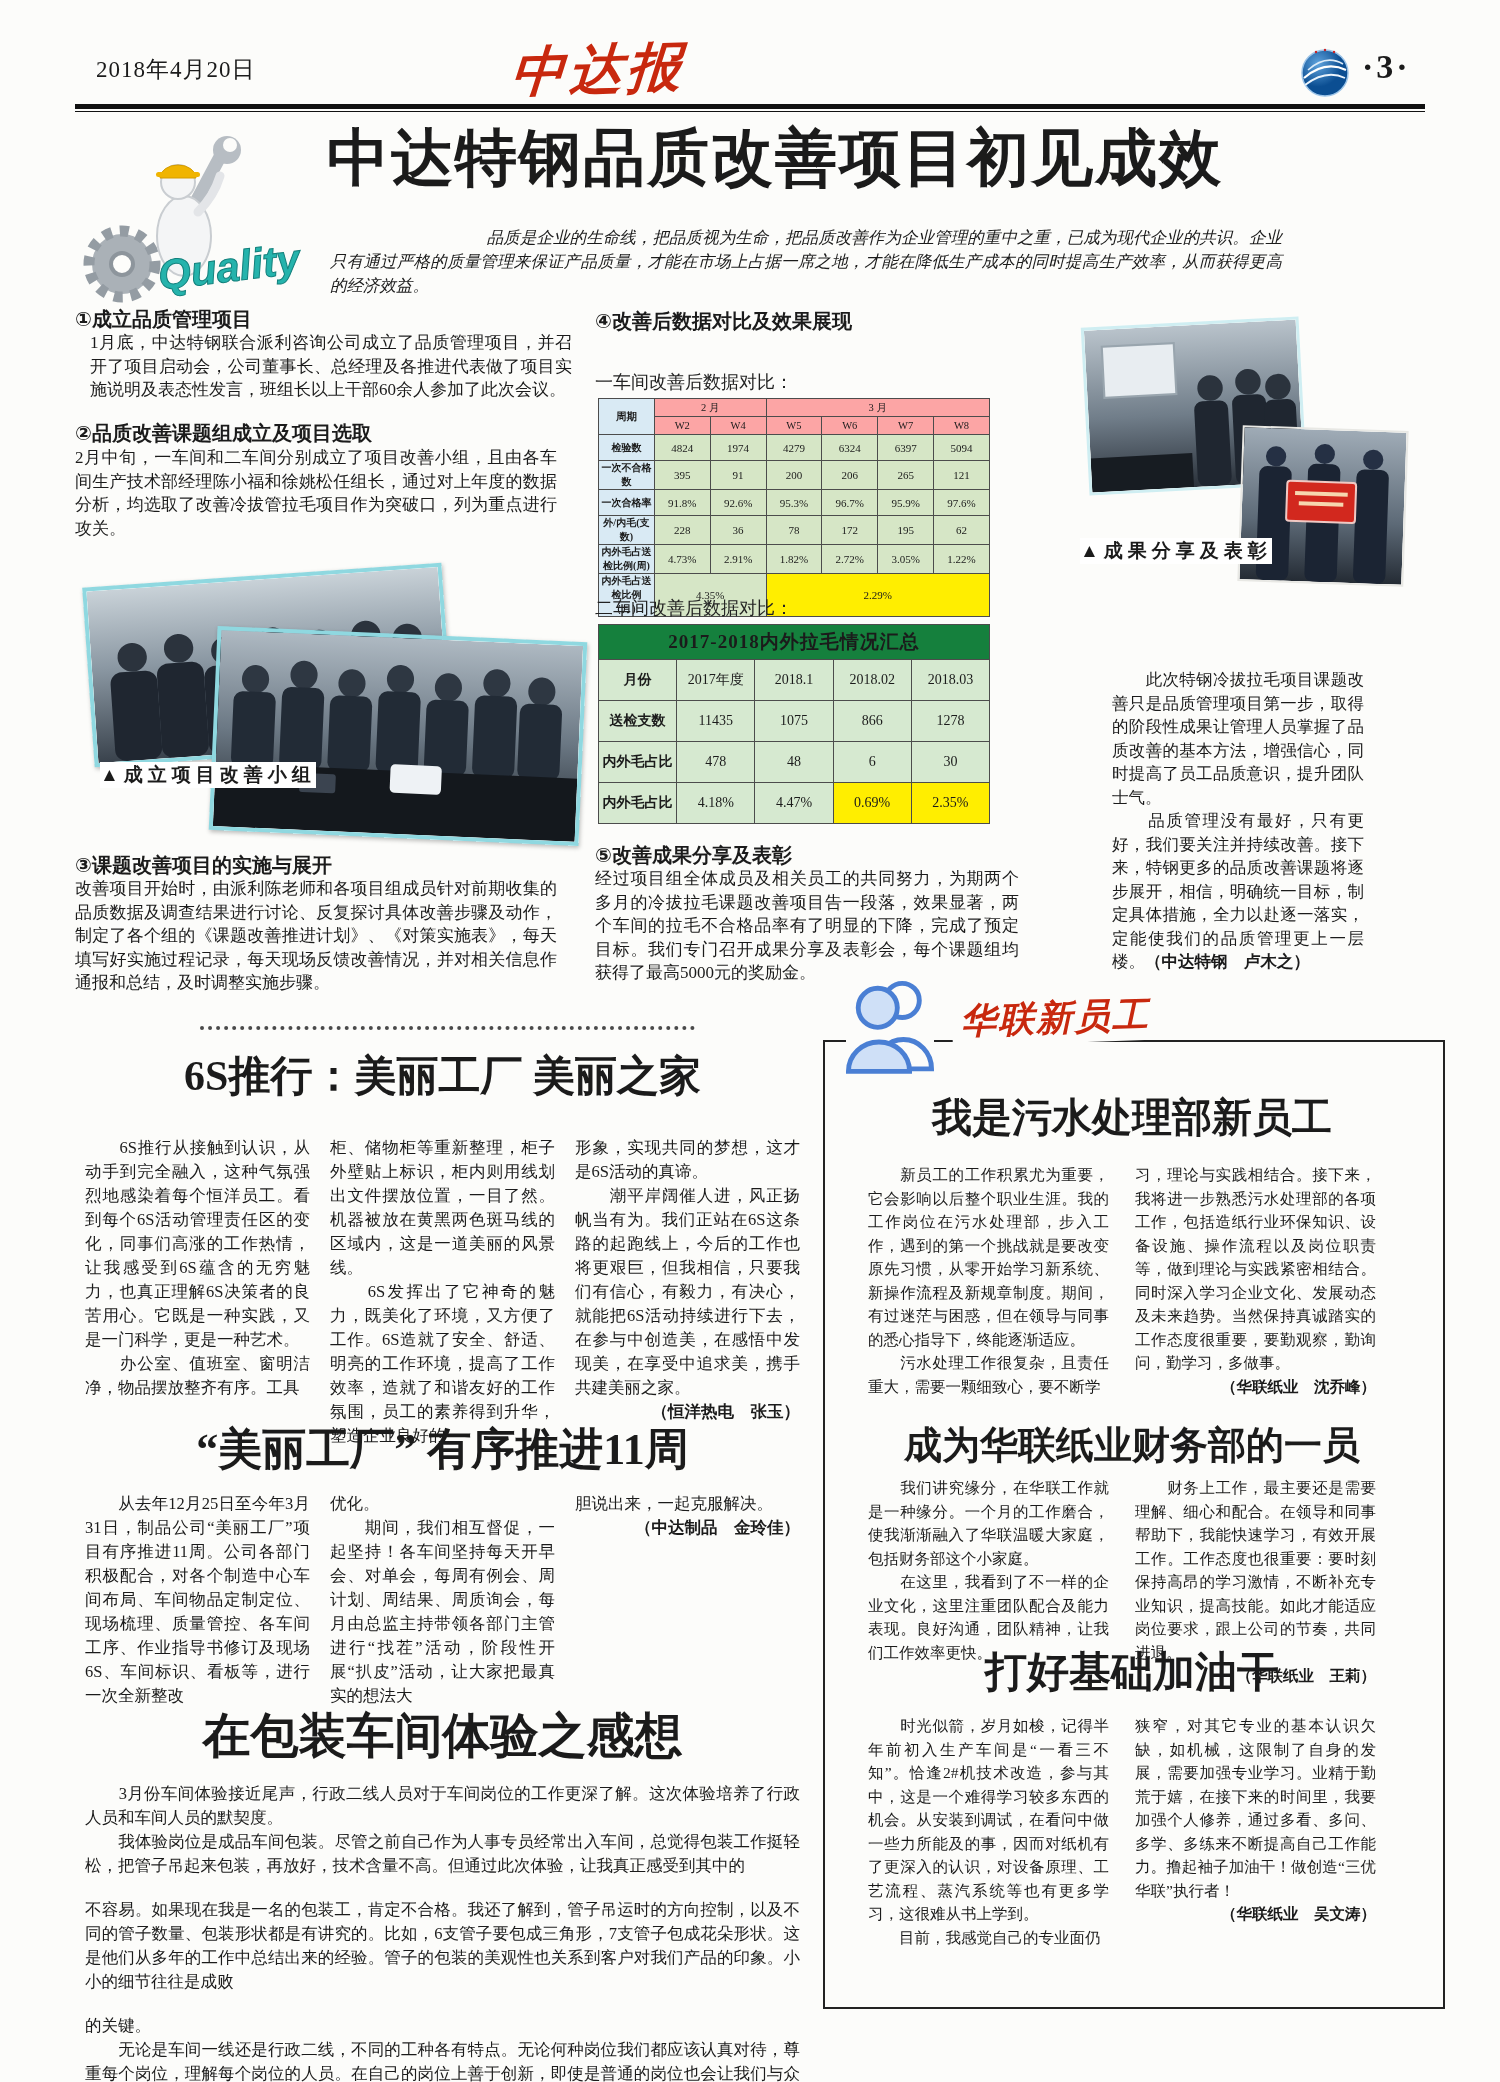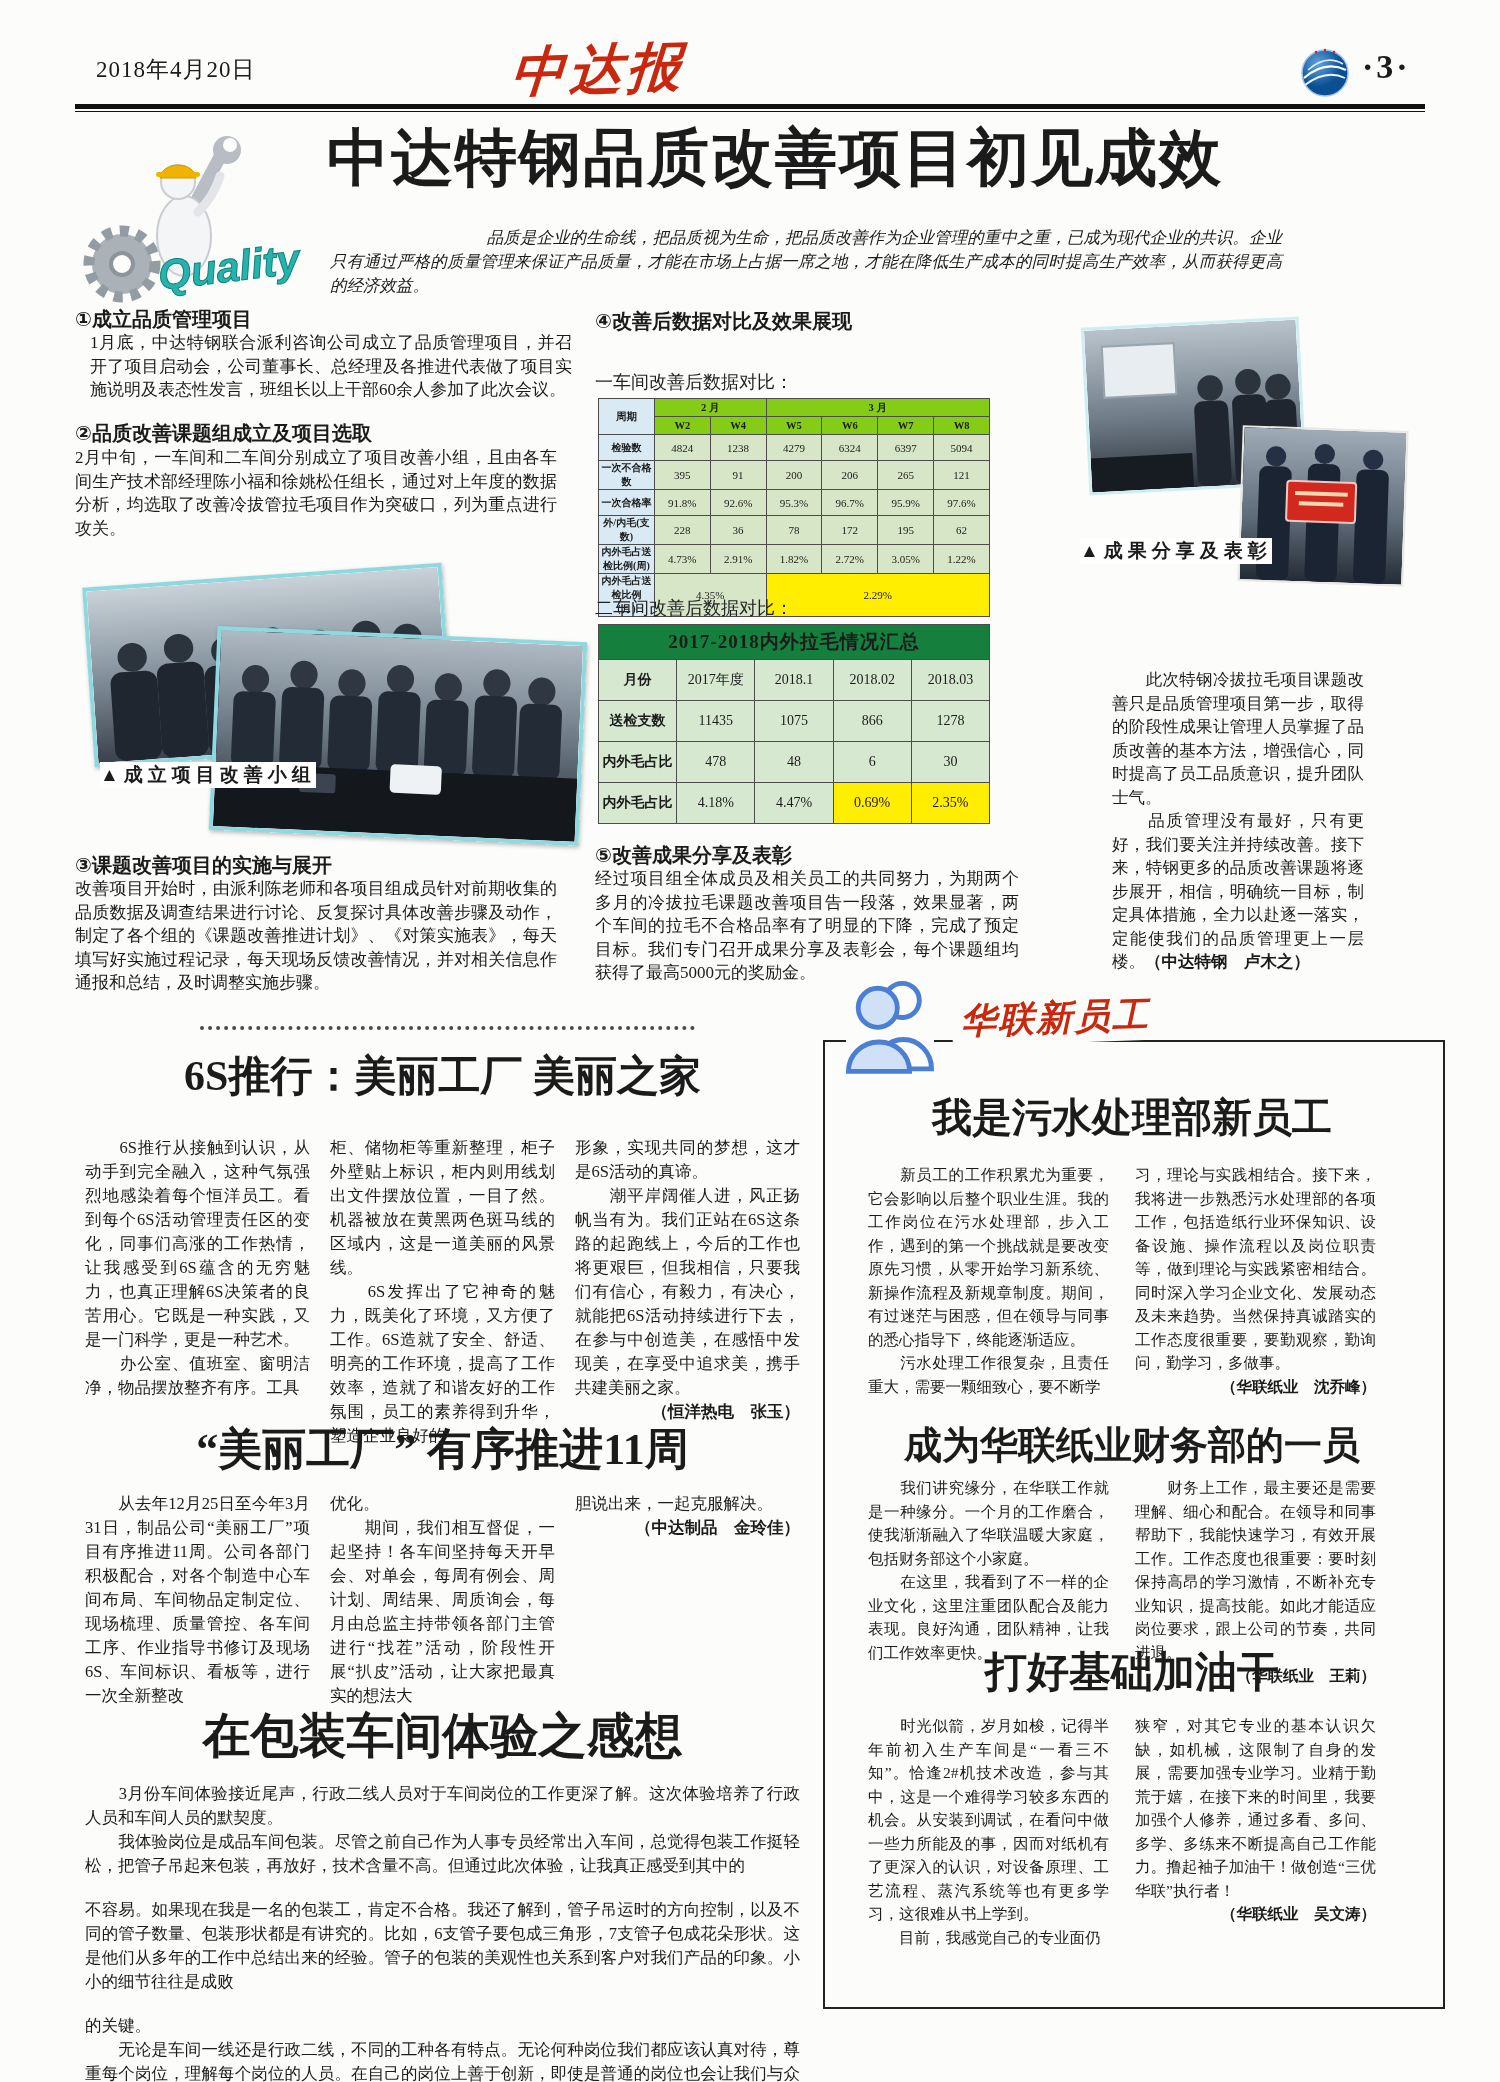--- a/index.html
+++ b/index.html
@@ -23,21 +23,21 @@
   .body-t p{margin:0;}
   .cap{font-size:19px;font-weight:bold;letter-spacing:5px;background:#fff;}
   .tlabel{font-size:18px;color:#222;}
   
   table{border-collapse:collapse;table-layout:fixed;}
   td{border:1px solid #4c4c4c;text-align:center;vertical-align:middle;padding:0 1px;overflow:hidden;}
   #t1{width:392px;}
   #t1 td{font-size:11px;height:25px;}
   #t1 tr:nth-child(1) td,#t1 tr:nth-child(2) td{height:17px;font-size:10.5px;}
   #t1 .lbl{background:#d9eaf4;font-weight:bold;font-size:10px;}
-  #t1 .hdr{background:#84cc16;font-weight:bold;}
+  #t1 .hdr{background:#fca5a5;font-weight:normal;}
   #t1 .val{background:#d6e6c6;}
   #t2{width:392px;}
   #t2 td{font-size:14px;height:40px;}
   #t2 .t2title{background:#15803d;font-weight:bold;font-size:19px;height:34px;letter-spacing:1px;}
   #t2 .lbl2{background:#d6e9d0;font-weight:bold;}
   #t2 .val2{background:#d6e9d0;}
   .yellow{background:#ffee00 !important;}
   
   .photo{position:absolute;overflow:hidden;}
   .photo svg{display:block;width:100%;height:100%;}
@@ -192,21 +192,21 @@
         <td class="hdr">W2</td>
         <td class="hdr">W4</td>
         <td class="hdr">W5</td>
         <td class="hdr">W6</td>
         <td class="hdr">W7</td>
         <td class="hdr">W8</td>
       </tr>
       <tr>
         <td class="lbl">检验数</td>
         <td class="val">4824</td>
-        <td class="val">1238</td>
+        <td class="val">1974</td>
         <td class="val">4279</td>
         <td class="val">6324</td>
         <td class="val">6397</td>
         <td class="val">5094</td>
       </tr>
       <tr>
         <td class="lbl">一次不合格数</td>
         <td class="val">395</td>
         <td class="val">91</td>
         <td class="val">200</td>

